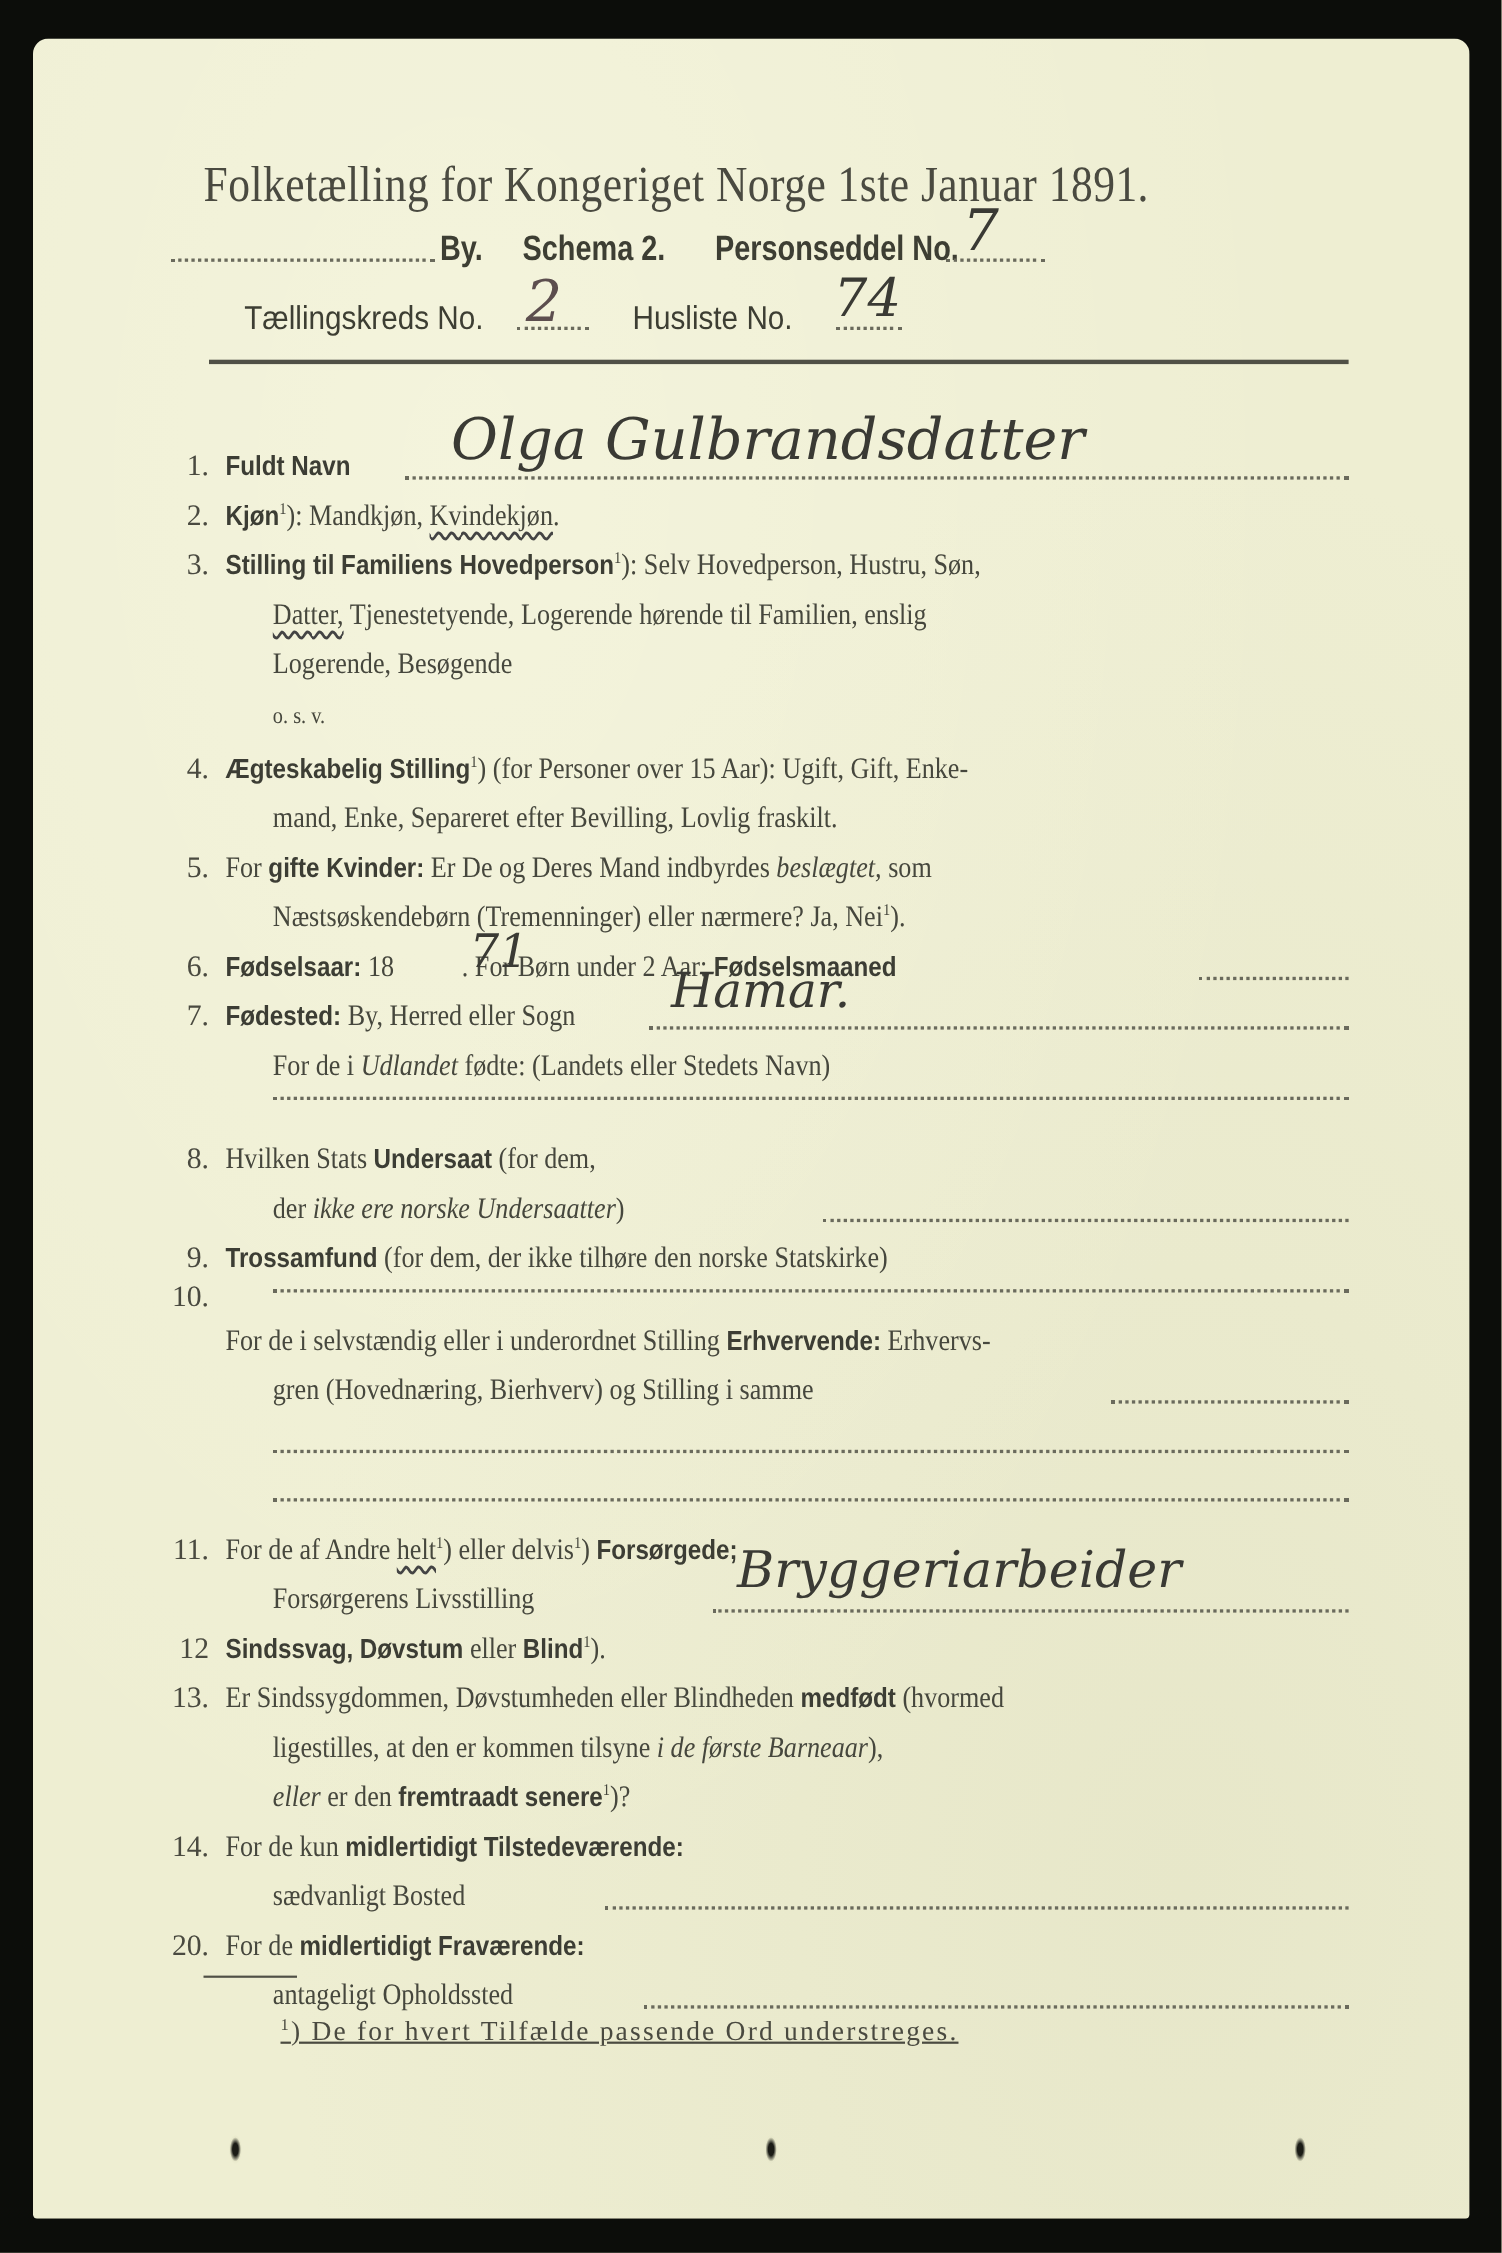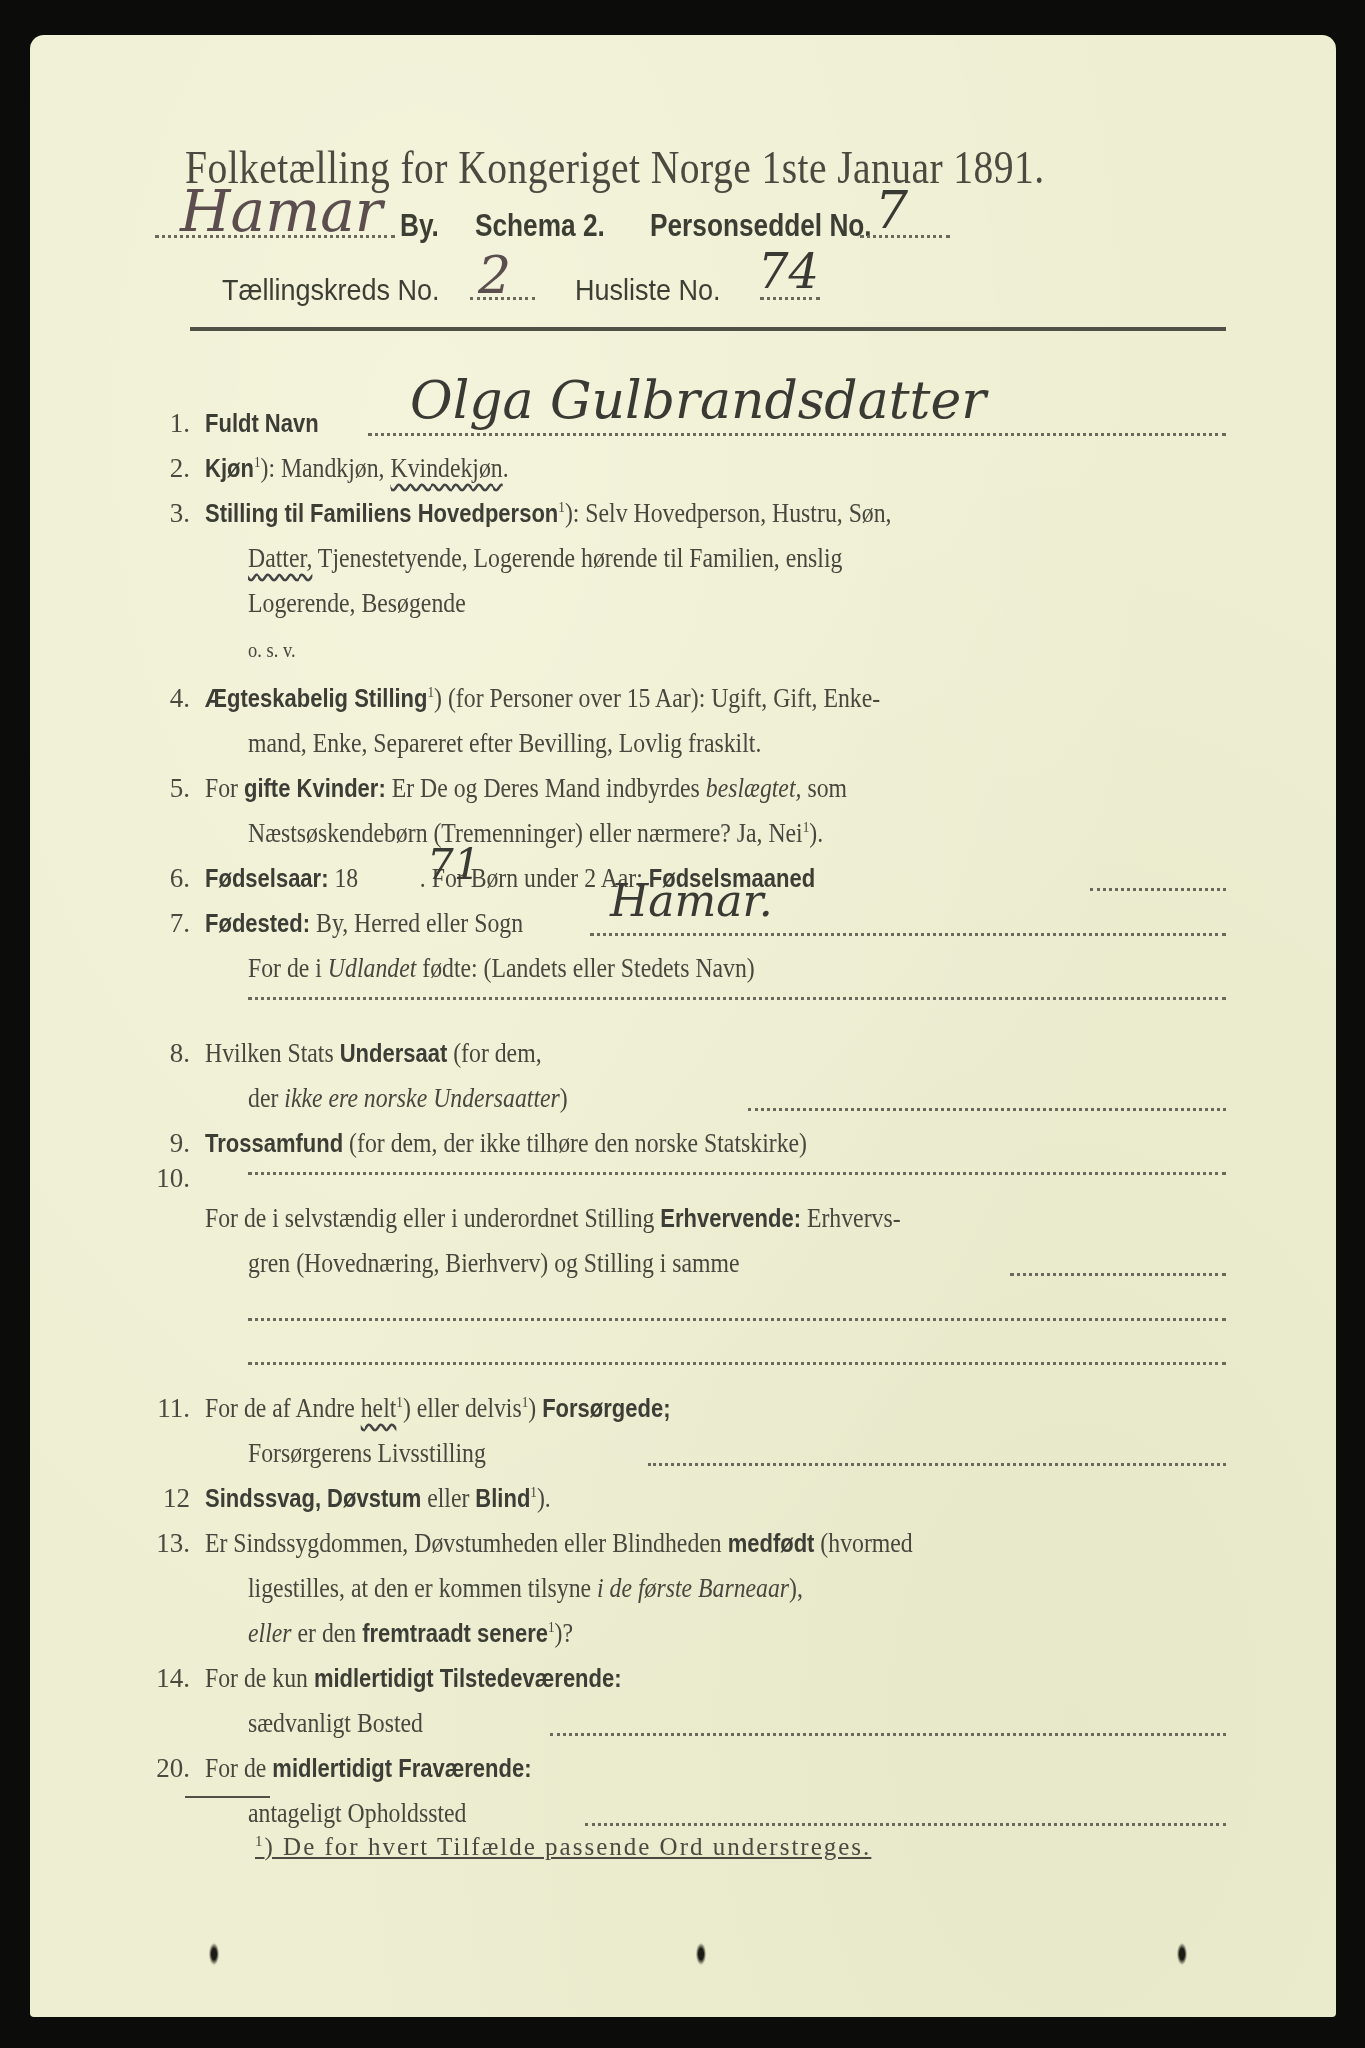--- a/index.html
+++ b/index.html
@@ -94,21 +94,20 @@
   }
 </style>
 </head>
 <body>
 
 <div class="page">
 
   <div class="abs title">Folketælling for Kongeriget Norge 1ste Januar 1891.</div>
 
   <div class="dots" style="left:125px; top:200px; width:240px;"></div>
-  <div class="abs hand hand-brown" style="left:150px; top:142px; font-size:58px;">Hamar</div>
   <div class="abs sans-bold" style="left:370px; top:172px; font-size:32px;">By.</div>
   <div class="abs sans-bold" style="left:445px; top:172px; font-size:32px;">Schema 2.</div>
   <div class="abs sans-bold" style="left:620px; top:172px; font-size:32px;">Personseddel No.</div>
   <div class="dots" style="left:830px; top:200px; width:90px;"></div>
   <div class="abs hand" style="left:845px; top:145px; font-size:52px;">7</div>
 
   <div class="abs sans" style="left:192px; top:238px; font-size:30px;">Tællingskreds No.</div>
   <div class="dots" style="left:440px; top:262px; width:65px;"></div>
   <div class="abs hand hand-brown" style="left:448px; top:210px; font-size:52px;">2</div>
   <div class="abs sans" style="left:545px; top:238px; font-size:30px;">Husliste No.</div>
@@ -164,20 +163,21 @@
   <div class="line" style="left:175px; top:1168px;"><span>For de i selvstændig eller i underordnet Stilling </span><b>Erhvervende:</b><span> Erhvervs-</span></div>
   <div class="line" style="left:218px; top:1213px;">gren (Hovednæring, Bierhverv) og Stilling i samme</div>
   <div class="dots" style="left:980px; top:1238px; width:216px;"></div>
   <div class="dots" style="left:218px; top:1283px; width:978px;"></div>
   <div class="dots" style="left:218px; top:1327px; width:978px;"></div>
 
   <div class="num" style="left:120px; top:1358px;">11.</div>
   <div class="line" style="left:175px; top:1358px;"><span>For de af Andre </span><span class="ul-wavy">helt</span><span class="sup">1</span><span>) eller delvis</span><span class="sup">1</span><span>) </span><b>Forsørgede;</b></div>
   <div class="line" style="left:218px; top:1403px;">Forsørgerens Livsstilling</div>
   <div class="dots" style="left:618px; top:1428px; width:578px;"></div>
+  <div class="abs hand" style="left:640px; top:1365px; font-size:46px;">Bryggeriarbeider</div>
 
   <div class="num" style="left:120px; top:1448px;">12</div>
   <div class="line" style="left:175px; top:1448px;"><b>Sindssvag,</b> <b>Døvstum</b><span> eller </span><b>Blind</b><span class="sup">1</span><span>).</span></div>
 
   <div class="num" style="left:120px; top:1493px;">13.</div>
   <div class="line" style="left:175px; top:1493px;"><span>Er Sindssygdommen, Døvstumheden eller Blindheden </span><b>medfødt</b><span> (hvormed</span></div>
   <div class="line" style="left:218px; top:1538px;"><span>ligestilles, at den er kommen tilsyne </span><i>i de første Barneaar</i><span>),</span></div>
   <div class="line" style="left:218px; top:1583px;"><i>eller</i><span> er den </span><b>fremtraadt senere</b><span class="sup">1</span><span>)?</span></div>
 
   <div class="num" style="left:120px; top:1628px;">14.</div>

